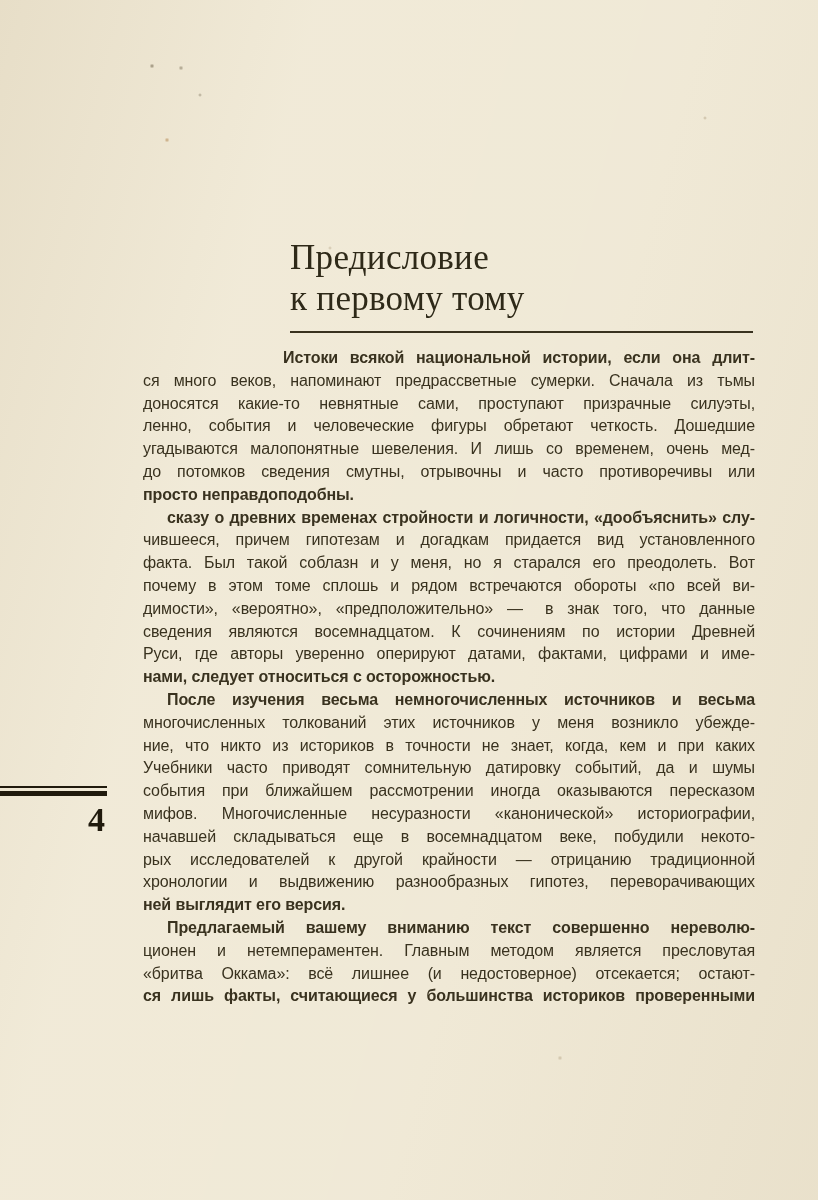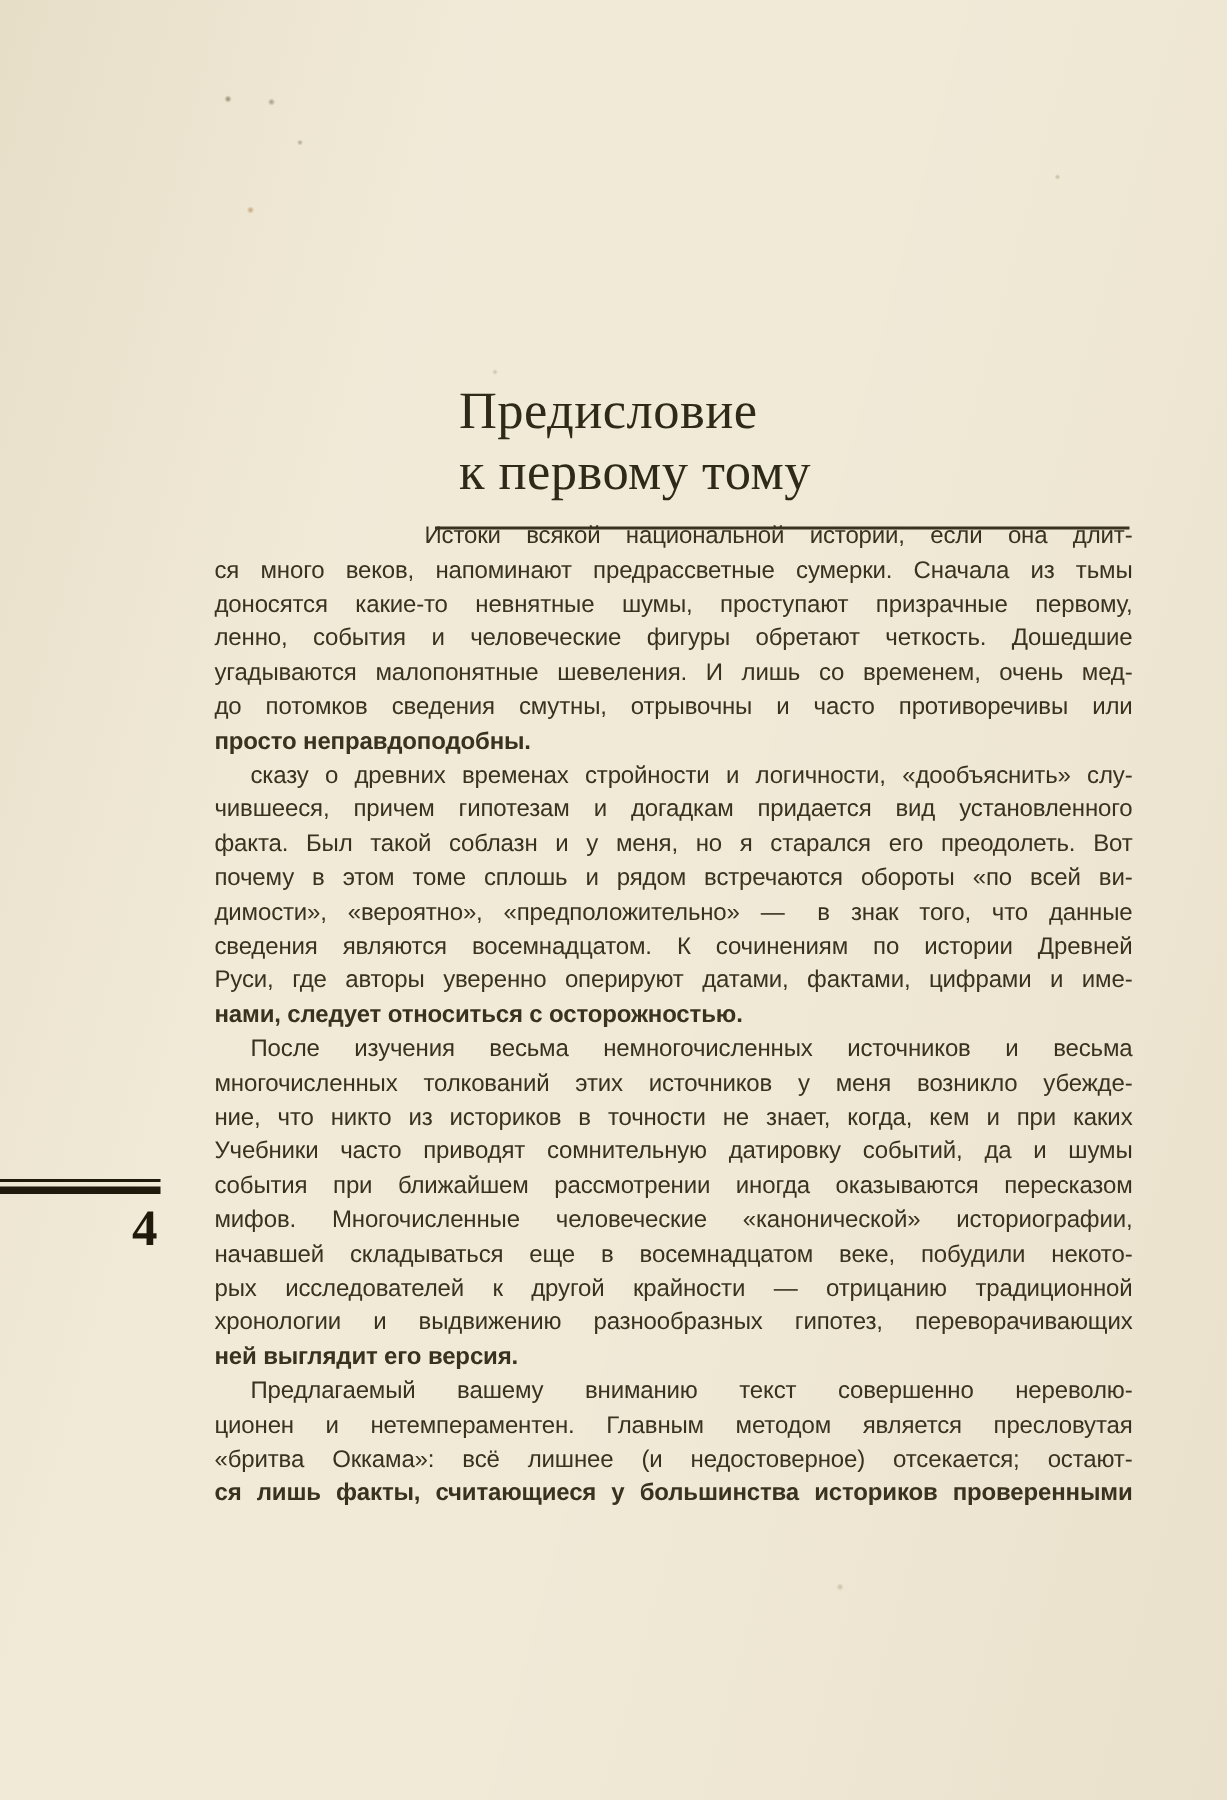--- a/index.html
+++ b/index.html
@@ -33,21 +33,21 @@
       radial-gradient(circle 1.5px at 330px 248px, rgba(120,95,55,.30), transparent 2px),
       linear-gradient(105deg, rgba(185,165,125,.16) 0%, rgba(255,255,248,.05) 28%, rgba(255,255,248,.02) 60%, rgba(185,165,125,.12) 100%);
   }
   .title-block {
     position: absolute;
     left: 290px;
     top: 237px;
     width: 463px;
   }
   .title-block h1 {
-    margin: 16px;
+    margin: 0;
     font-family: "Liberation Serif", "DejaVu Serif", serif;
     font-weight: normal;
     font-size: 35px;
     line-height: 41px;
     letter-spacing: 0.3px;
     color: var(--ink-title);
   }
   .title-block h1 span { display: block; }
   .title-rule {
     margin-top: 12px;
@@ -62,21 +62,21 @@
     color: var(--ink);
     font-size: 16px;
     line-height: 22.8px;
     letter-spacing: -0.1px;
   }
   .para { margin: 0; }
   .line {
     text-align: justify;
     text-align-last: justify;
   }
-  .para > .line:first-child { text-indent: 24px; }
+  .para > .line:first-child { text-indent: 24px; font-weight: bold; }
   .para:first-child > .line:first-child { text-indent: 140px; }
   .para > .line:last-child { text-align-last: left; font-weight: bold; }
   .para.continued > .line:last-child { text-align-last: justify; }
   .folio {
     position: absolute;
     left: 0;
     top: 786px;
     width: 107px;
   }
   .folio-rule-thin  { height: 2px; background: var(--bar); }
@@ -103,21 +103,21 @@
       <span>Предисловие</span>
       <span>к первому тому</span>
     </h1>
     <div class="title-rule"></div>
   </header>
 
   <main class="body-text">
       <div class="para">
         <div class="line">Истоки всякой национальной истории, если она длит-</div>
         <div class="line">ся много веков, напоминают предрассветные сумерки. Сначала из тьмы</div>
-        <div class="line">доносятся какие-то невнятные шумы, проступают призрачные первому,</div>
+        <div class="line">доносятся какие-то невнятные сами, проступают призрачные силуэты,</div>
         <div class="line">ленно, события и человеческие фигуры обретают четкость. Дошедшие</div>
         <div class="line">угадываются малопонятные шевеления. И лишь со временем, очень мед-</div>
         <div class="line">до потомков сведения смутны, отрывочны и часто противоречивы или</div>
         <div class="line">просто неправдоподобны.</div>
       </div>
       <div class="para">
         <div class="line">сказу о древних временах стройности и логичности, «дообъяснить» слу-</div>
         <div class="line">чившееся, причем гипотезам и догадкам придается вид установленного</div>
         <div class="line">факта. Был такой соблазн и у меня, но я старался его преодолеть. Вот</div>
         <div class="line">почему в этом томе сплошь и рядом встречаются обороты «по всей ви-</div>
@@ -125,21 +125,21 @@
         <div class="line">сведения являются восемнадцатом. К сочинениям по истории Древней</div>
         <div class="line">Руси, где авторы уверенно оперируют датами, фактами, цифрами и име-</div>
         <div class="line">нами, следует относиться с осторожностью.</div>
       </div>
       <div class="para">
         <div class="line">После изучения весьма немногочисленных источников и весьма</div>
         <div class="line">многочисленных толкований этих источников у меня возникло убежде-</div>
         <div class="line">ние, что никто из историков в точности не знает, когда, кем и при каких</div>
         <div class="line">Учебники часто приводят сомнительную датировку событий, да и шумы</div>
         <div class="line">события при ближайшем рассмотрении иногда оказываются пересказом</div>
-        <div class="line">мифов. Многочисленные человеческие «канонической» историографии,</div>
+        <div class="line">мифов. Многочисленные несуразности «канонической» историографии,</div>
         <div class="line">начавшей складываться еще в восемнадцатом веке, побудили некото-</div>
         <div class="line">рых исследователей к другой крайности — отрицанию традиционной</div>
         <div class="line">хронологии и выдвижению разнообразных гипотез, переворачивающих</div>
         <div class="line">ней выглядит его версия.</div>
       </div>
       <div class="para continued">
         <div class="line">Предлагаемый вашему вниманию текст совершенно нереволю-</div>
         <div class="line">ционен и нетемпераментен. Главным методом является пресловутая</div>
         <div class="line">«бритва Оккама»: всё лишнее (и недостоверное) отсекается; остают-</div>
         <div class="line">ся лишь факты, считающиеся у большинства историков проверенными</div>

